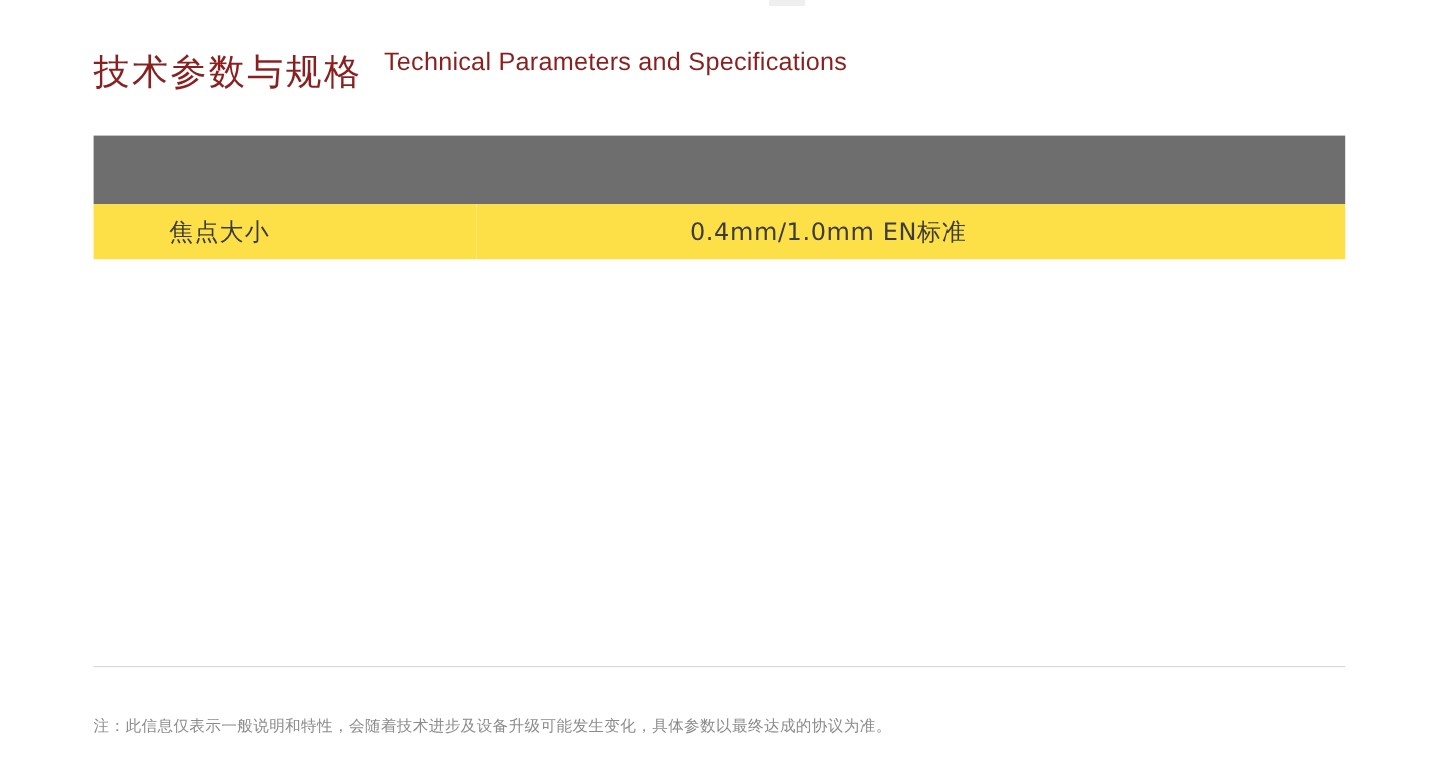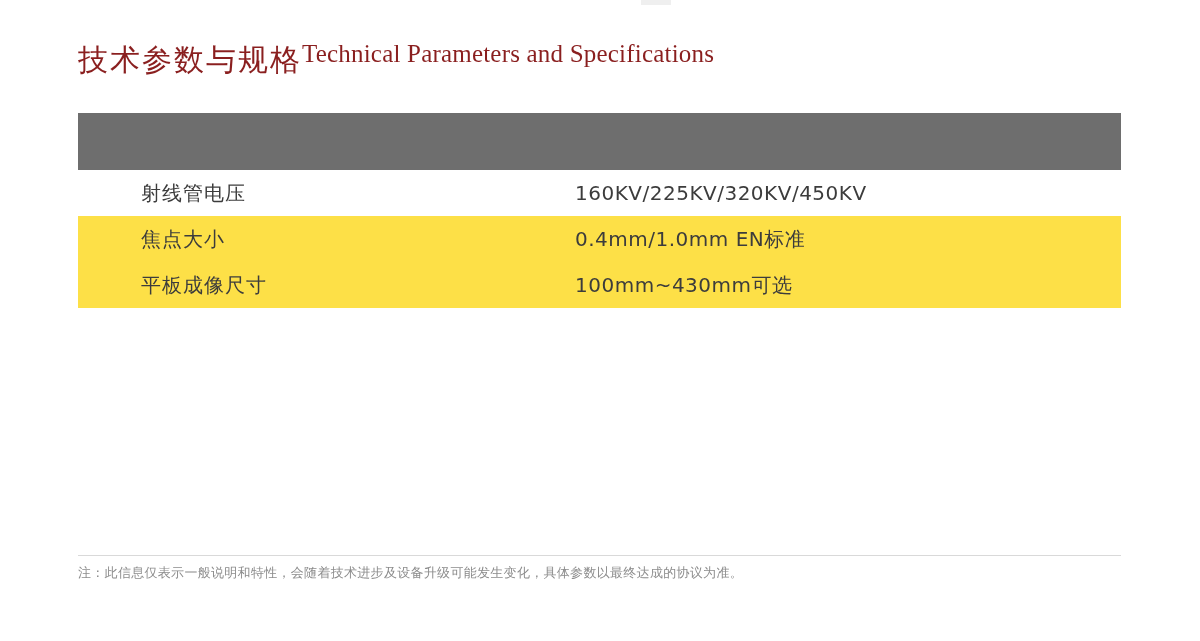--- a/index.html
+++ b/index.html
@@ -42,23 +42,24 @@
     align-items: flex-start;
   }
   .title-cn {
     font-size: 30px;
     color: #8a1f1f;
     letter-spacing: 2px;
     font-weight: 400;
     font-family: "DejaVu Sans", sans-serif;
   }
   .title-en {
-    font-size: 25px;
+    margin-left: 18px;
+    font-size: 21px;
     color: #8a1f1f;
-    font-family: Liberation Serif, serif;
+    font-family: Liberation Sans, sans-serif;
     font-weight: 300;
     letter-spacing: 0.2px;
   }
 
   
   .table-wrap {
     position: absolute;
     left: 78px;
     top: 113px;
     width: 1043px;
@@ -102,21 +103,21 @@
     top: 555px;
     width: 1043px;
     height: 1px;
     background: #d9d9d9;
   }
 
   
   .footnote {
     position: absolute;
     left: 78px;
-    top: 564px;
+    top: 596px;
     font-size: 13px;
     color: #8c8c8c;
     font-family: "DejaVu Sans", sans-serif;
     letter-spacing: 0.3px;
   }
 </style>
 </head>
 <body>
 
 <div class="page">
@@ -125,31 +126,23 @@
 
   <div class="title-row">
     <span class="title-cn">技术参数与规格</span>
     <span class="title-en">Technical Parameters and Specifications</span>
   </div>
 
   <div class="table-wrap">
     <div class="table-header"></div>
     <table class="spec-table">
       <tbody>
-        <tr>
-          <td class="label">射线管电压</td>
-          <td class="value">160KV/225KV/320KV/450KV</td>
-        </tr>
         <tr class="alt">
           <td class="label">焦点大小</td>
           <td class="value">0.4mm/1.0mm EN标准</td>
-        </tr>
-        <tr class="alt">
-          <td class="label">平板成像尺寸</td>
-          <td class="value">100mm~430mm可选</td>
         </tr>
       </tbody>
     </table>
   </div>
 
   <div class="table-bottom-line"></div>
 
   <div class="footnote">注：此信息仅表示一般说明和特性，会随着技术进步及设备升级可能发生变化，具体参数以最终达成的协议为准。</div>
 
 </div>

